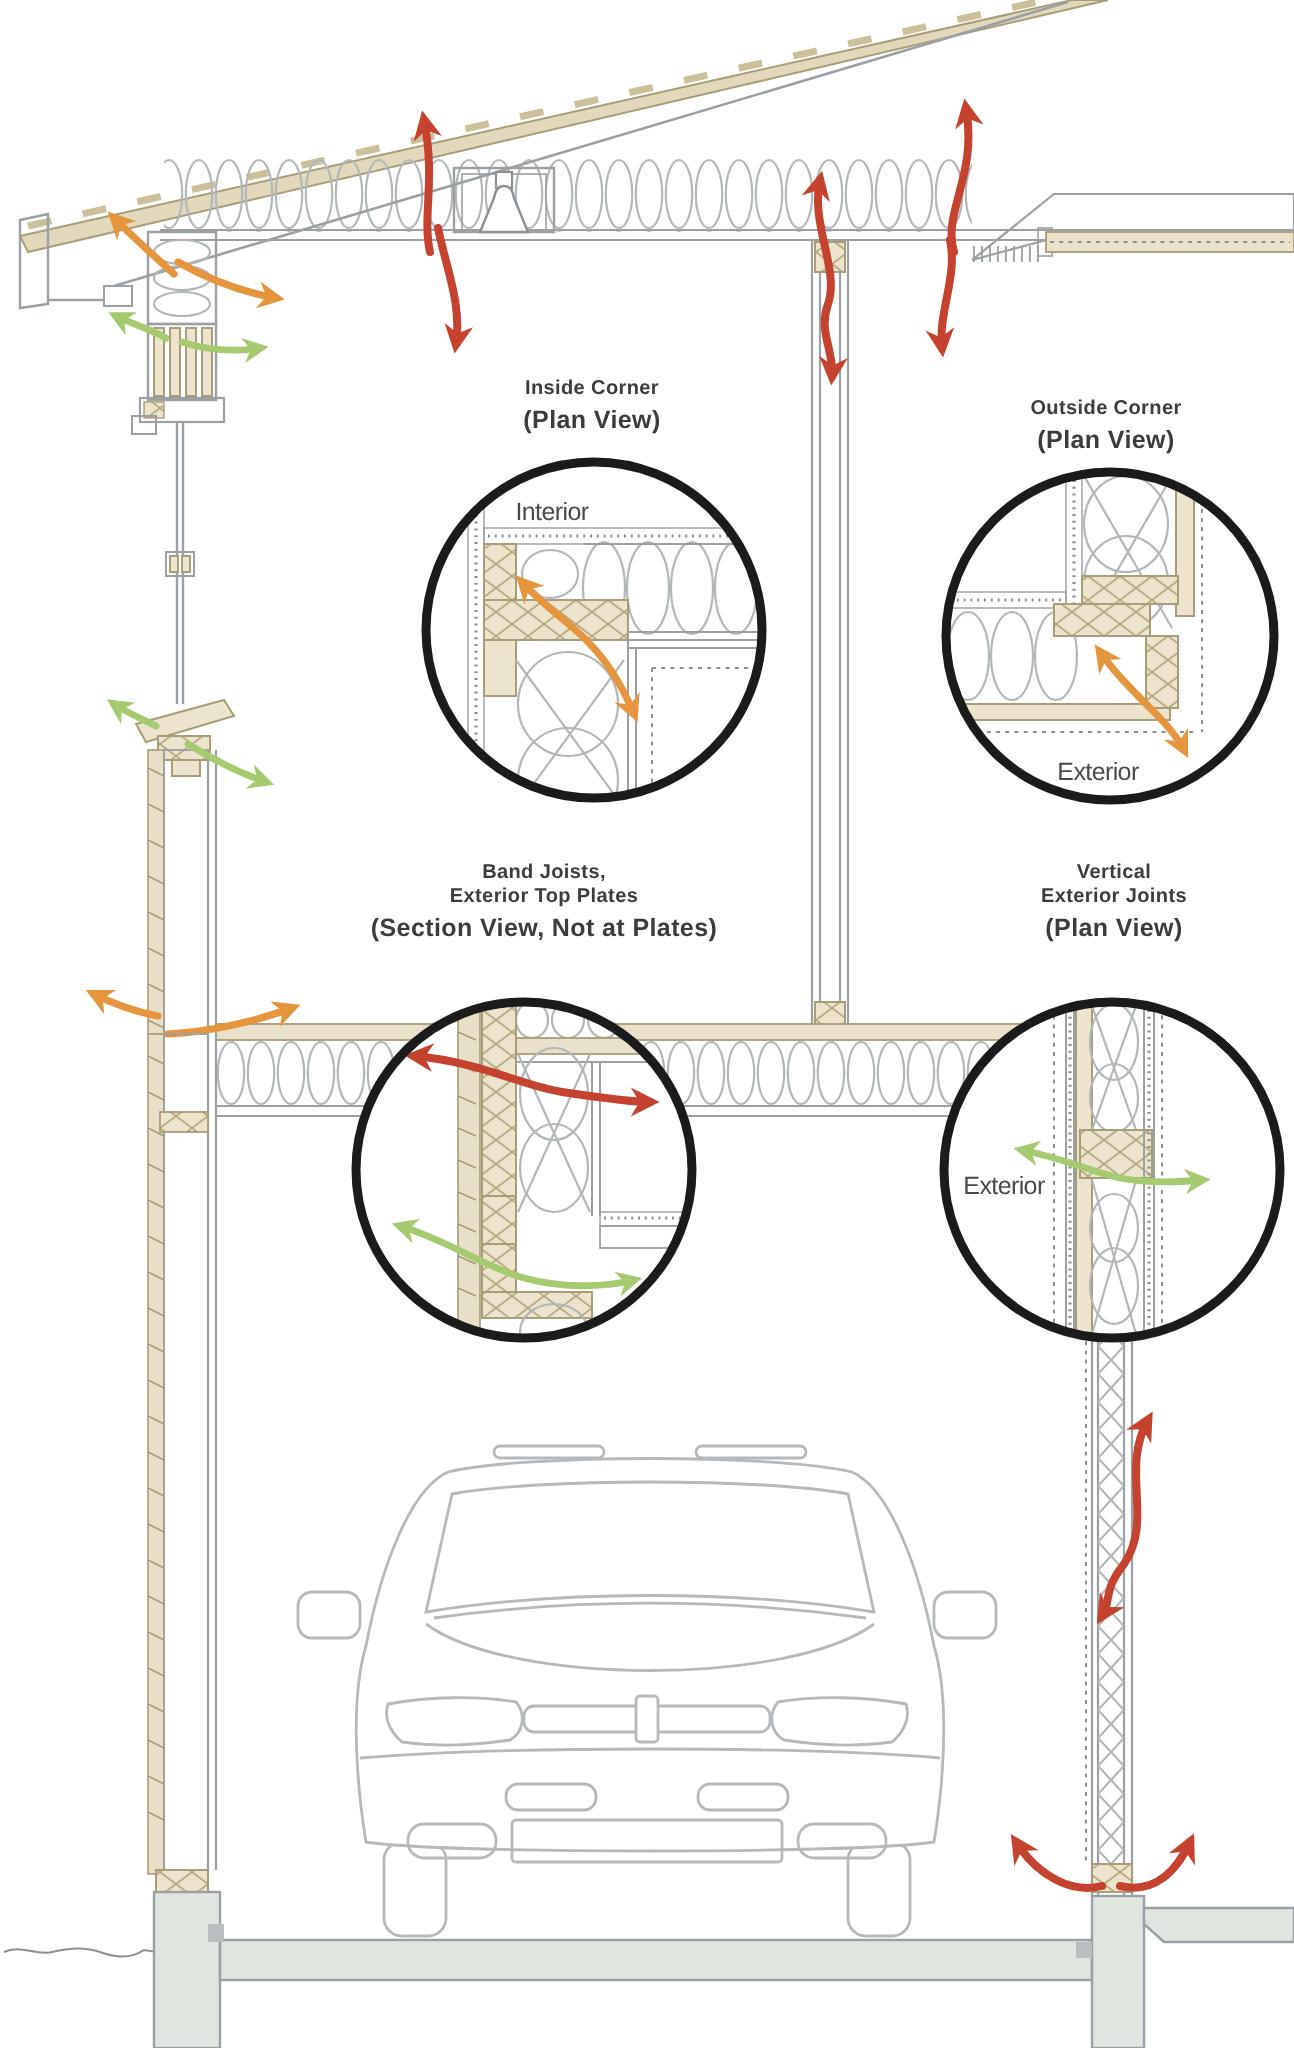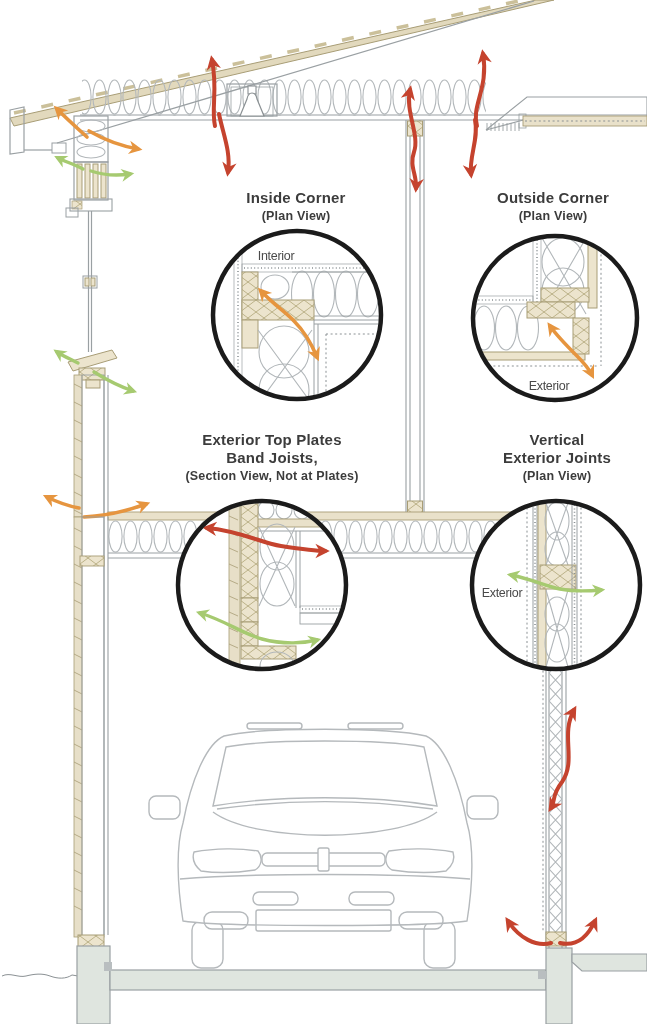--- a/index.html
+++ b/index.html
@@ -1,21 +1,21 @@
 <!DOCTYPE html>
 <html style="--leak-red: #c5432e; --leak-orange: #e6953f; --leak-green: #a6ca70; --wood: #ece4cd; --wood-stroke: #a89d76; --concrete: #dfe5df; --line-gray: #9aa0a3; --ring: #1b1b1b;"><head>
 <meta charset="utf-8">
 <style>
   html,body{margin:0;padding:0;background:#ffffff;}
   .stage{position:relative;width:647px;height:1024px;background:#fff;overflow:hidden;
          font-family:"Liberation Sans",sans-serif;}
   .stage svg{position:absolute;left:0;top:0;}
   .caption{position:absolute;transform:translateX(-50%);text-align:center;color:#3c3c3c;
            white-space:nowrap;z-index:5;}
-  .cap-title{font-size:15px;font-weight:bold;line-height:1.2;letter-spacing:.2px;}
+  .cap-title{font-size:10px;font-weight:bold;line-height:1.2;letter-spacing:.2px;}
   .cap-sub{font-size:12.5px;font-weight:bold;margin-top:2px;letter-spacing:.2px;}
   .ln{stroke:var(--line-gray);fill:none;}
   .wood{fill:var(--wood);stroke:var(--wood-stroke);stroke-width:1;}
   .conc{fill:var(--concrete);stroke:var(--line-gray);stroke-width:1.2;}
   .ring{fill:none;stroke:var(--ring);stroke-width:4.5;}
   .ar{fill:none;stroke-linecap:round;stroke-linejoin:round;}
   .ar-red{stroke:var(--leak-red);stroke-width:4;}
   .ar-or{stroke:var(--leak-orange);stroke-width:3.6;}
   .ar-gr{stroke:var(--leak-green);stroke-width:3.4;}
   .hd-red{fill:var(--leak-red);}
@@ -303,27 +303,27 @@
     </g>
     <circle cx="556" cy="585" r="84" class="ring"></circle>
     <text x="502" y="597" class="lbl">Exterior</text>
   </g>
 </svg>
 
 <div class="caption" style="left:296px;top:189px">
   <div class="cap-title">Inside Corner</div>
   <div class="cap-sub">(Plan View)</div>
 </div>
-<div class="caption" style="left:553px;top:189px">
+<div class="caption" style="left:553px;top:199px">
   <div class="cap-title">Outside Corner</div>
   <div class="cap-sub">(Plan View)</div>
 </div>
 <div class="caption" style="left:272px;top:431px">
+  <div class="cap-title">Band Joists,</div>
   <div class="cap-title">Exterior Top Plates</div>
-  <div class="cap-title">Band Joists,</div>
   <div class="cap-sub">(Section View, Not at Plates)</div>
 </div>
 <div class="caption" style="left:557px;top:431px">
   <div class="cap-title">Vertical</div>
   <div class="cap-title">Exterior Joints</div>
   <div class="cap-sub">(Plan View)</div>
 </div>
 </div>
 
 </body></html>

